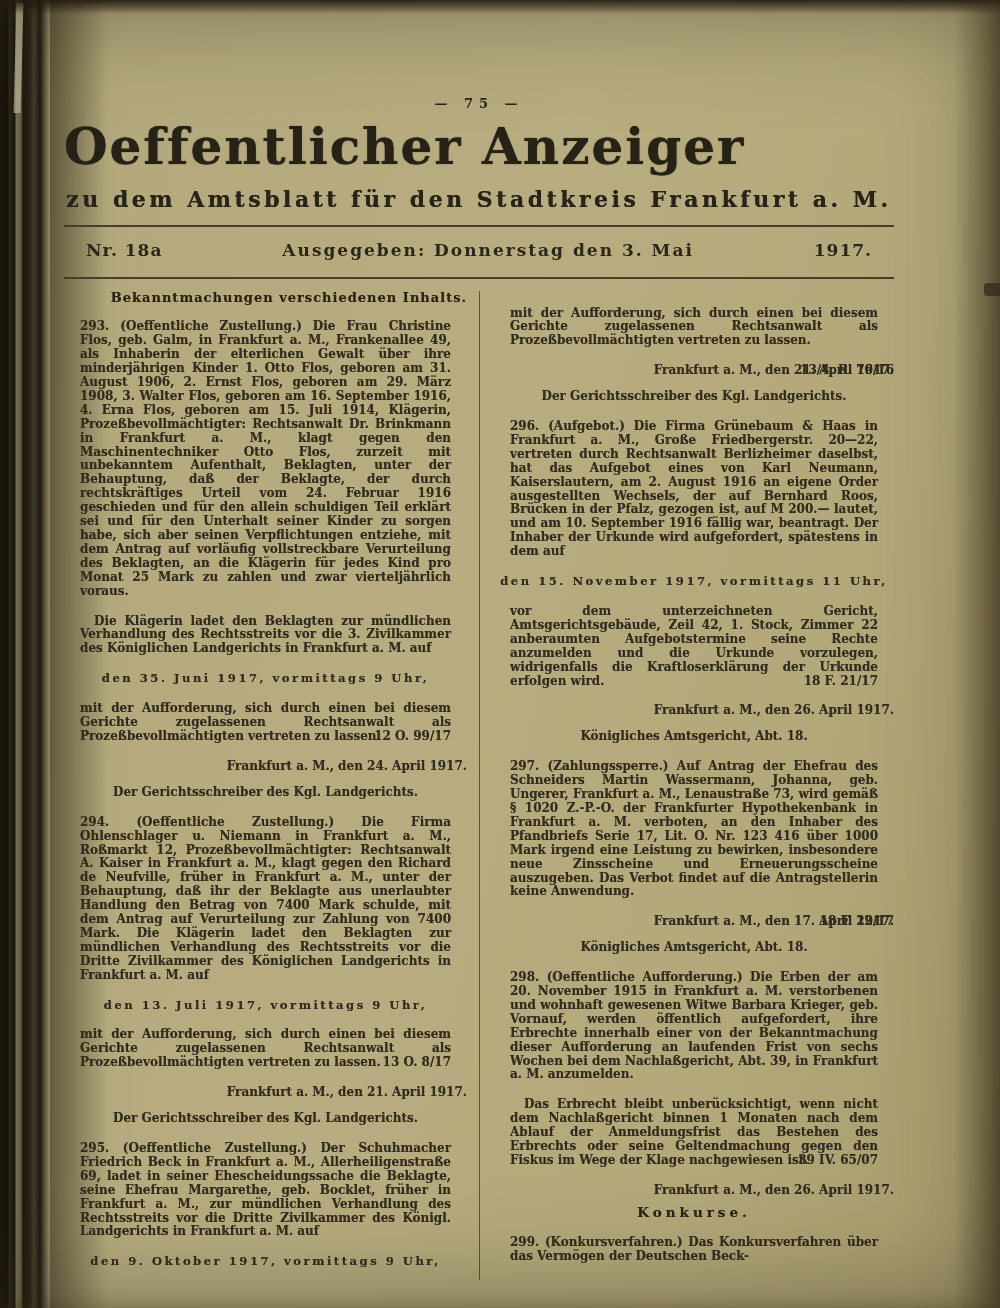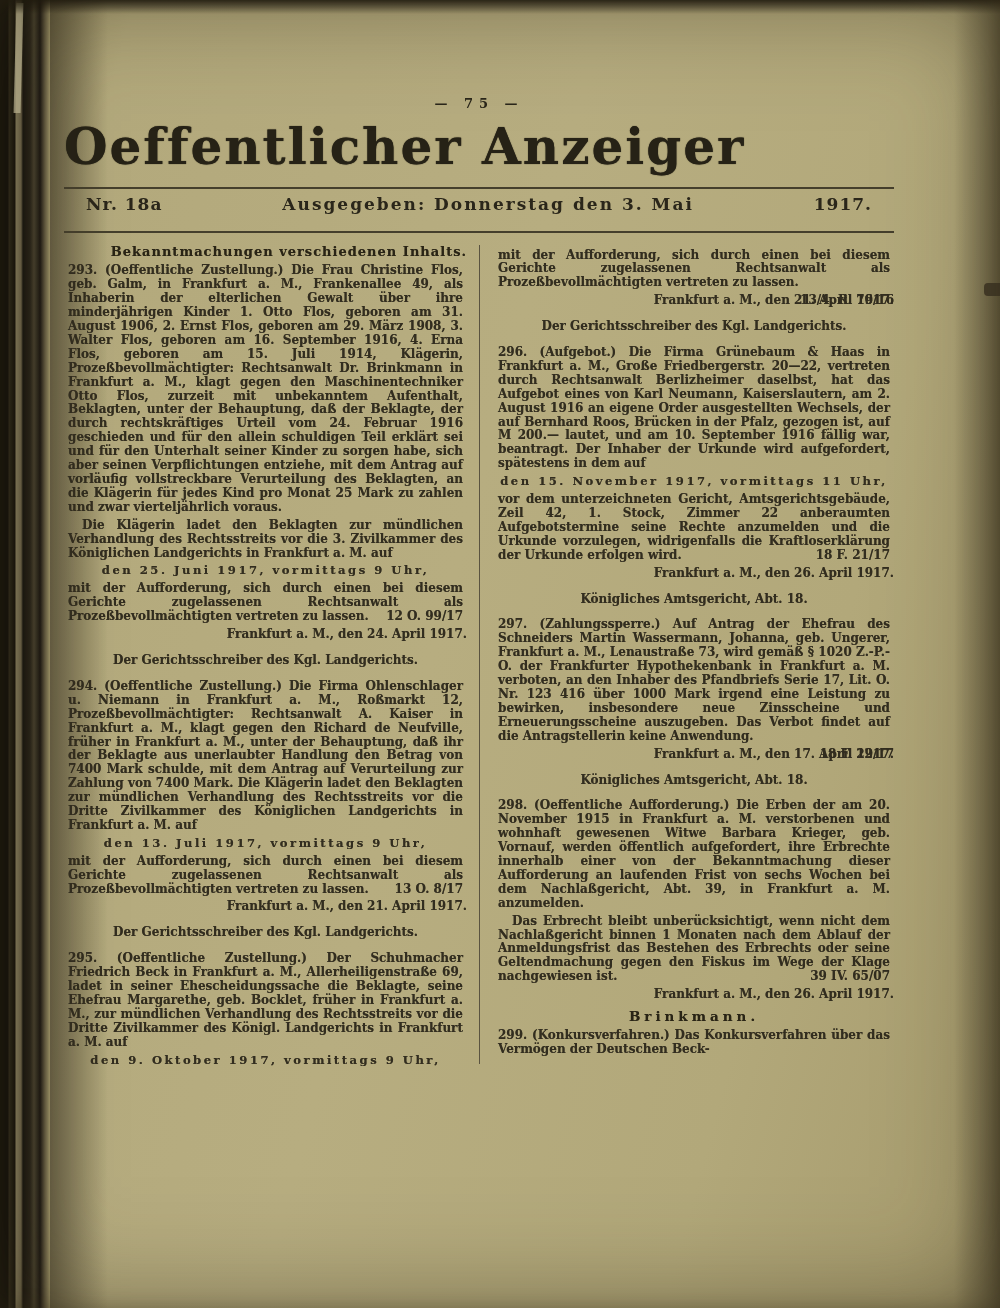--- a/index.html
+++ b/index.html
@@ -29,67 +29,68 @@
     background:linear-gradient(90deg,rgba(28,22,12,.5),rgba(28,22,12,0));}
 
   .content{position:absolute;left:64px;top:96px;width:830px;}
   .page-number{text-align:center;font-weight:bold;font-size:13px;letter-spacing:6px;color:#2a261a;}
   .title{margin:10px 0 0 0;font-size:50px;line-height:1.05;font-weight:bold;
     letter-spacing:2px;color:#26221600;color:#262216;text-shadow:0 0 1px #262216;}
   .subtitle{margin-top:12px;text-align:center;font-weight:bold;font-size:22px;letter-spacing:3.5px;
     color:#282418;text-shadow:0 0 .6px #282418;white-space:nowrap;}
   .rule{border:0;border-top:2px solid #453f2c;margin:13px 0 0 0;height:0;}
   .masthead{display:flex;justify-content:space-between;align-items:baseline;
-    font-weight:bold;font-size:17px;letter-spacing:1px;padding:5px 22px 4px 22px;color:#2a261a;}
+    font-weight:bold;font-size:17px;letter-spacing:1px;padding:13px 22px 4px 22px;color:#2a261a;}
   .masthead .mid{letter-spacing:2px;}
 
   .columns{display:flex;margin-top:12px;align-items:flex-start;}
   .col{width:50%;box-sizing:border-box;font-size:12px;line-height:13.9px;text-align:justify;
     font-weight:bold;color:#322d1f;text-shadow:0 0 .4px rgba(50,45,31,.6);}
   .col-left{padding-right:12px;}
   .col-right{border-left:1px solid #5a5340;padding-left:14px;}
   .section-heading{text-align:right;font-size:13px;letter-spacing:1px;margin:0 0 6px 0;color:#292415;}
   .konkurse-heading{text-align:center;font-size:13.5px;letter-spacing:4px;margin:8px 0 5px 0;color:#292415;}
   .notice{margin:0 0 7px 0;}
-  .p{margin:4px;}
+  .p{margin:16px;}
   .cont{text-indent:14px;}
   .withfile{position:relative;}
   .fileno{position:absolute;right:0;bottom:0;white-space:nowrap;}
   .dateline{margin:2px 0;text-align:center;letter-spacing:2.5px;white-space:nowrap;font-size:11.6px;}
   .place{margin:0;text-indent:14px;text-align:right;}
   .sig{margin:12px;text-align:center;}
 </style>
 </head>
 <body>
 
 <div class="scan">
   <div class="binding"></div>
   <div class="sliver"></div>
   <div class="gutter-shadow"></div>
 
   <div class="content">
     <div class="page-number">— 75 —</div>
     <h1 class="title">Oeffentlicher Anzeiger</h1>
+    <div class="subtitle">zu dem Amtsblatt für den Stadtkreis Frankfurt a. M.</div>
     <div class="rule"></div>
     <div class="masthead">
       <span>Nr. 18a</span>
       <span class="mid">Ausgegeben: Donnerstag den 3. Mai</span>
       <span>1917.</span>
     </div>
     <div class="rule"></div>
 
     <div class="columns">
 
       <div class="col col-left">
         <div class="section-heading">Bekanntmachungen verschiedenen Inhalts.</div>
 
         <div class="notice">
           <p class="p">293. (Oeffentliche Zustellung.) Die Frau Christine Flos, geb. Galm, in Frankfurt a. M., Frankenallee 49, als Inhaberin der elterlichen Gewalt über ihre minderjährigen Kinder 1. Otto Flos, geboren am 31. August 1906, 2. Ernst Flos, geboren am 29. März 1908, 3. Walter Flos, geboren am 16. September 1916, 4. Erna Flos, geboren am 15. Juli 1914, Klägerin, Prozeßbevollmächtigter: Rechtsanwalt Dr. Brinkmann in Frankfurt a. M., klagt gegen den Maschinentechniker Otto Flos, zurzeit mit unbekanntem Aufenthalt, Beklagten, unter der Behauptung, daß der Beklagte, der durch rechtskräftiges Urteil vom 24. Februar 1916 geschieden und für den allein schuldigen Teil erklärt sei und für den Unterhalt seiner Kinder zu sorgen habe, sich aber seinen Verpflichtungen entziehe, mit dem Antrag auf vorläufig vollstreckbare Verurteilung des Beklagten, an die Klägerin für jedes Kind pro Monat 25 Mark zu zahlen und zwar vierteljährlich voraus.</p>
           <p class="p cont">Die Klägerin ladet den Beklagten zur mündlichen Verhandlung des Rechtsstreits vor die 3. Zivilkammer des Königlichen Landgerichts in Frankfurt a. M. auf</p>
-          <p class="dateline">den 25. Juni 1917, vormittags 9 Uhr,</p>
+          <p class="dateline">den 35. Juni 1917, vormittags 9 Uhr,</p>
           <p class="p withfile"><span>mit der Aufforderung, sich durch einen bei diesem Gerichte zugelassenen Rechtsanwalt als Prozeßbevollmächtigten vertreten zu lassen.</span><span class="fileno">12 O. 99/17</span></p>
           <p class="place">Frankfurt a. M., den 24. April 1917.</p>
           <p class="sig">Der Gerichtsschreiber des Kgl. Landgerichts.</p>
         </div>
 
         <div class="notice">
           <p class="p">294. (Oeffentliche Zustellung.) Die Firma Ohlenschlager u. Niemann in Frankfurt a. M., Roßmarkt 12, Prozeßbevollmächtigter: Rechtsanwalt A. Kaiser in Frankfurt a. M., klagt gegen den Richard de Neufville, früher in Frankfurt a. M., unter der Behauptung, daß ihr der Beklagte aus unerlaubter Handlung den Betrag von 7400 Mark schulde, mit dem Antrag auf Verurteilung zur Zahlung von 7400 Mark. Die Klägerin ladet den Beklagten zur mündlichen Verhandlung des Rechtsstreits vor die Dritte Zivilkammer des Königlichen Landgerichts in Frankfurt a. M. auf</p>
           <p class="dateline">den 13. Juli 1917, vormittags 9 Uhr,</p>
           <p class="p withfile"><span>mit der Aufforderung, sich durch einen bei diesem Gerichte zugelassenen Rechtsanwalt als Prozeßbevollmächtigten vertreten zu lassen.</span><span class="fileno">13 O. 8/17</span></p>
           <p class="place">Frankfurt a. M., den 21. April 1917.</p>
@@ -123,21 +124,21 @@
           <p class="place withfile"><span>Frankfurt a. M., den 17. April 1917.</span><span class="fileno">18 F. 22/17</span></p>
           <p class="sig">Königliches Amtsgericht, Abt. 18.</p>
         </div>
 
         <div class="notice">
           <p class="p">298. (Oeffentliche Aufforderung.) Die Erben der am 20. November 1915 in Frankfurt a. M. verstorbenen und wohnhaft gewesenen Witwe Barbara Krieger, geb. Vornauf, werden öffentlich aufgefordert, ihre Erbrechte innerhalb einer von der Bekanntmachung dieser Aufforderung an laufenden Frist von sechs Wochen bei dem Nachlaßgericht, Abt. 39, in Frankfurt a. M. anzumelden.</p>
           <p class="p cont withfile"><span>Das Erbrecht bleibt unberücksichtigt, wenn nicht dem Nachlaßgericht binnen 1 Monaten nach dem Ablauf der Anmeldungsfrist das Bestehen des Erbrechts oder seine Geltendmachung gegen den Fiskus im Wege der Klage nachgewiesen ist.</span><span class="fileno">39 IV. 65/07</span></p>
           <p class="place">Frankfurt a. M., den 26. April 1917.</p>
         </div>
 
-        <div class="konkurse-heading">Brinkmann.</div>
+        <div class="konkurse-heading">Konkurse.</div>
 
         <div class="notice">
           <p class="p">299. (Konkursverfahren.) Das Konkursverfahren über das Vermögen der Deutschen Beck-</p>
         </div>
       </div>
 
     </div>
   </div>
 
   <div class="edge-top"></div>

